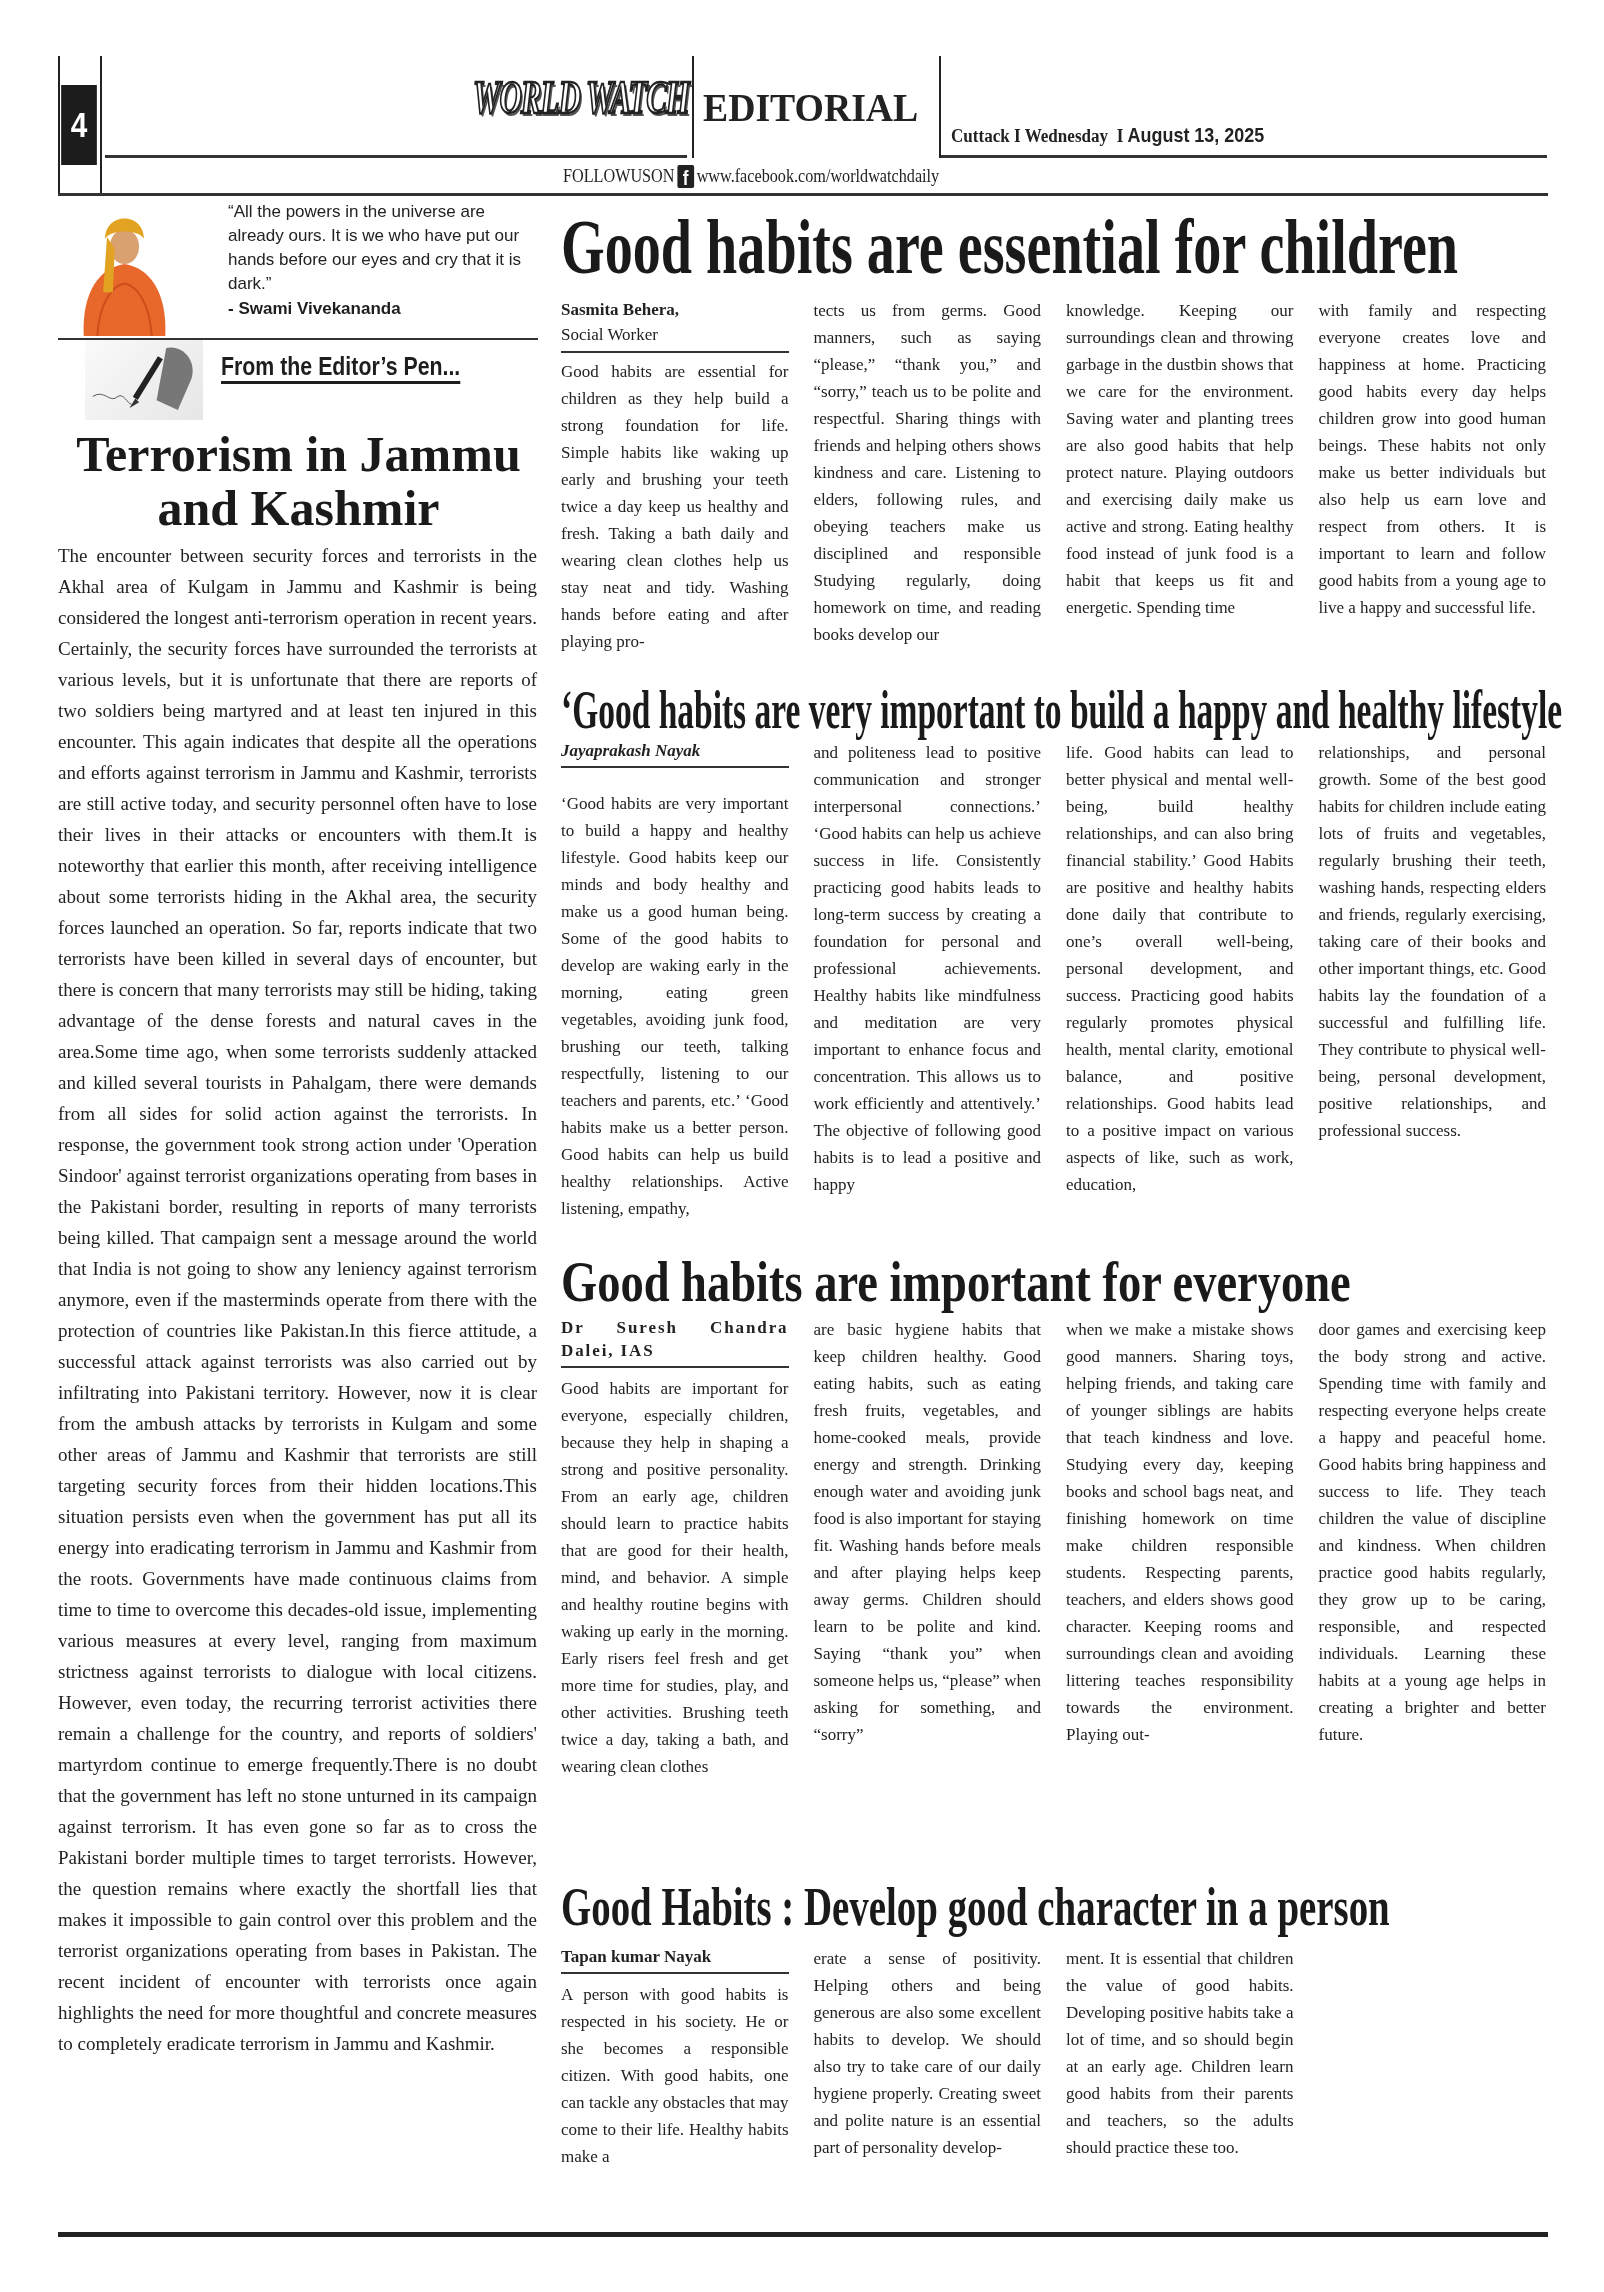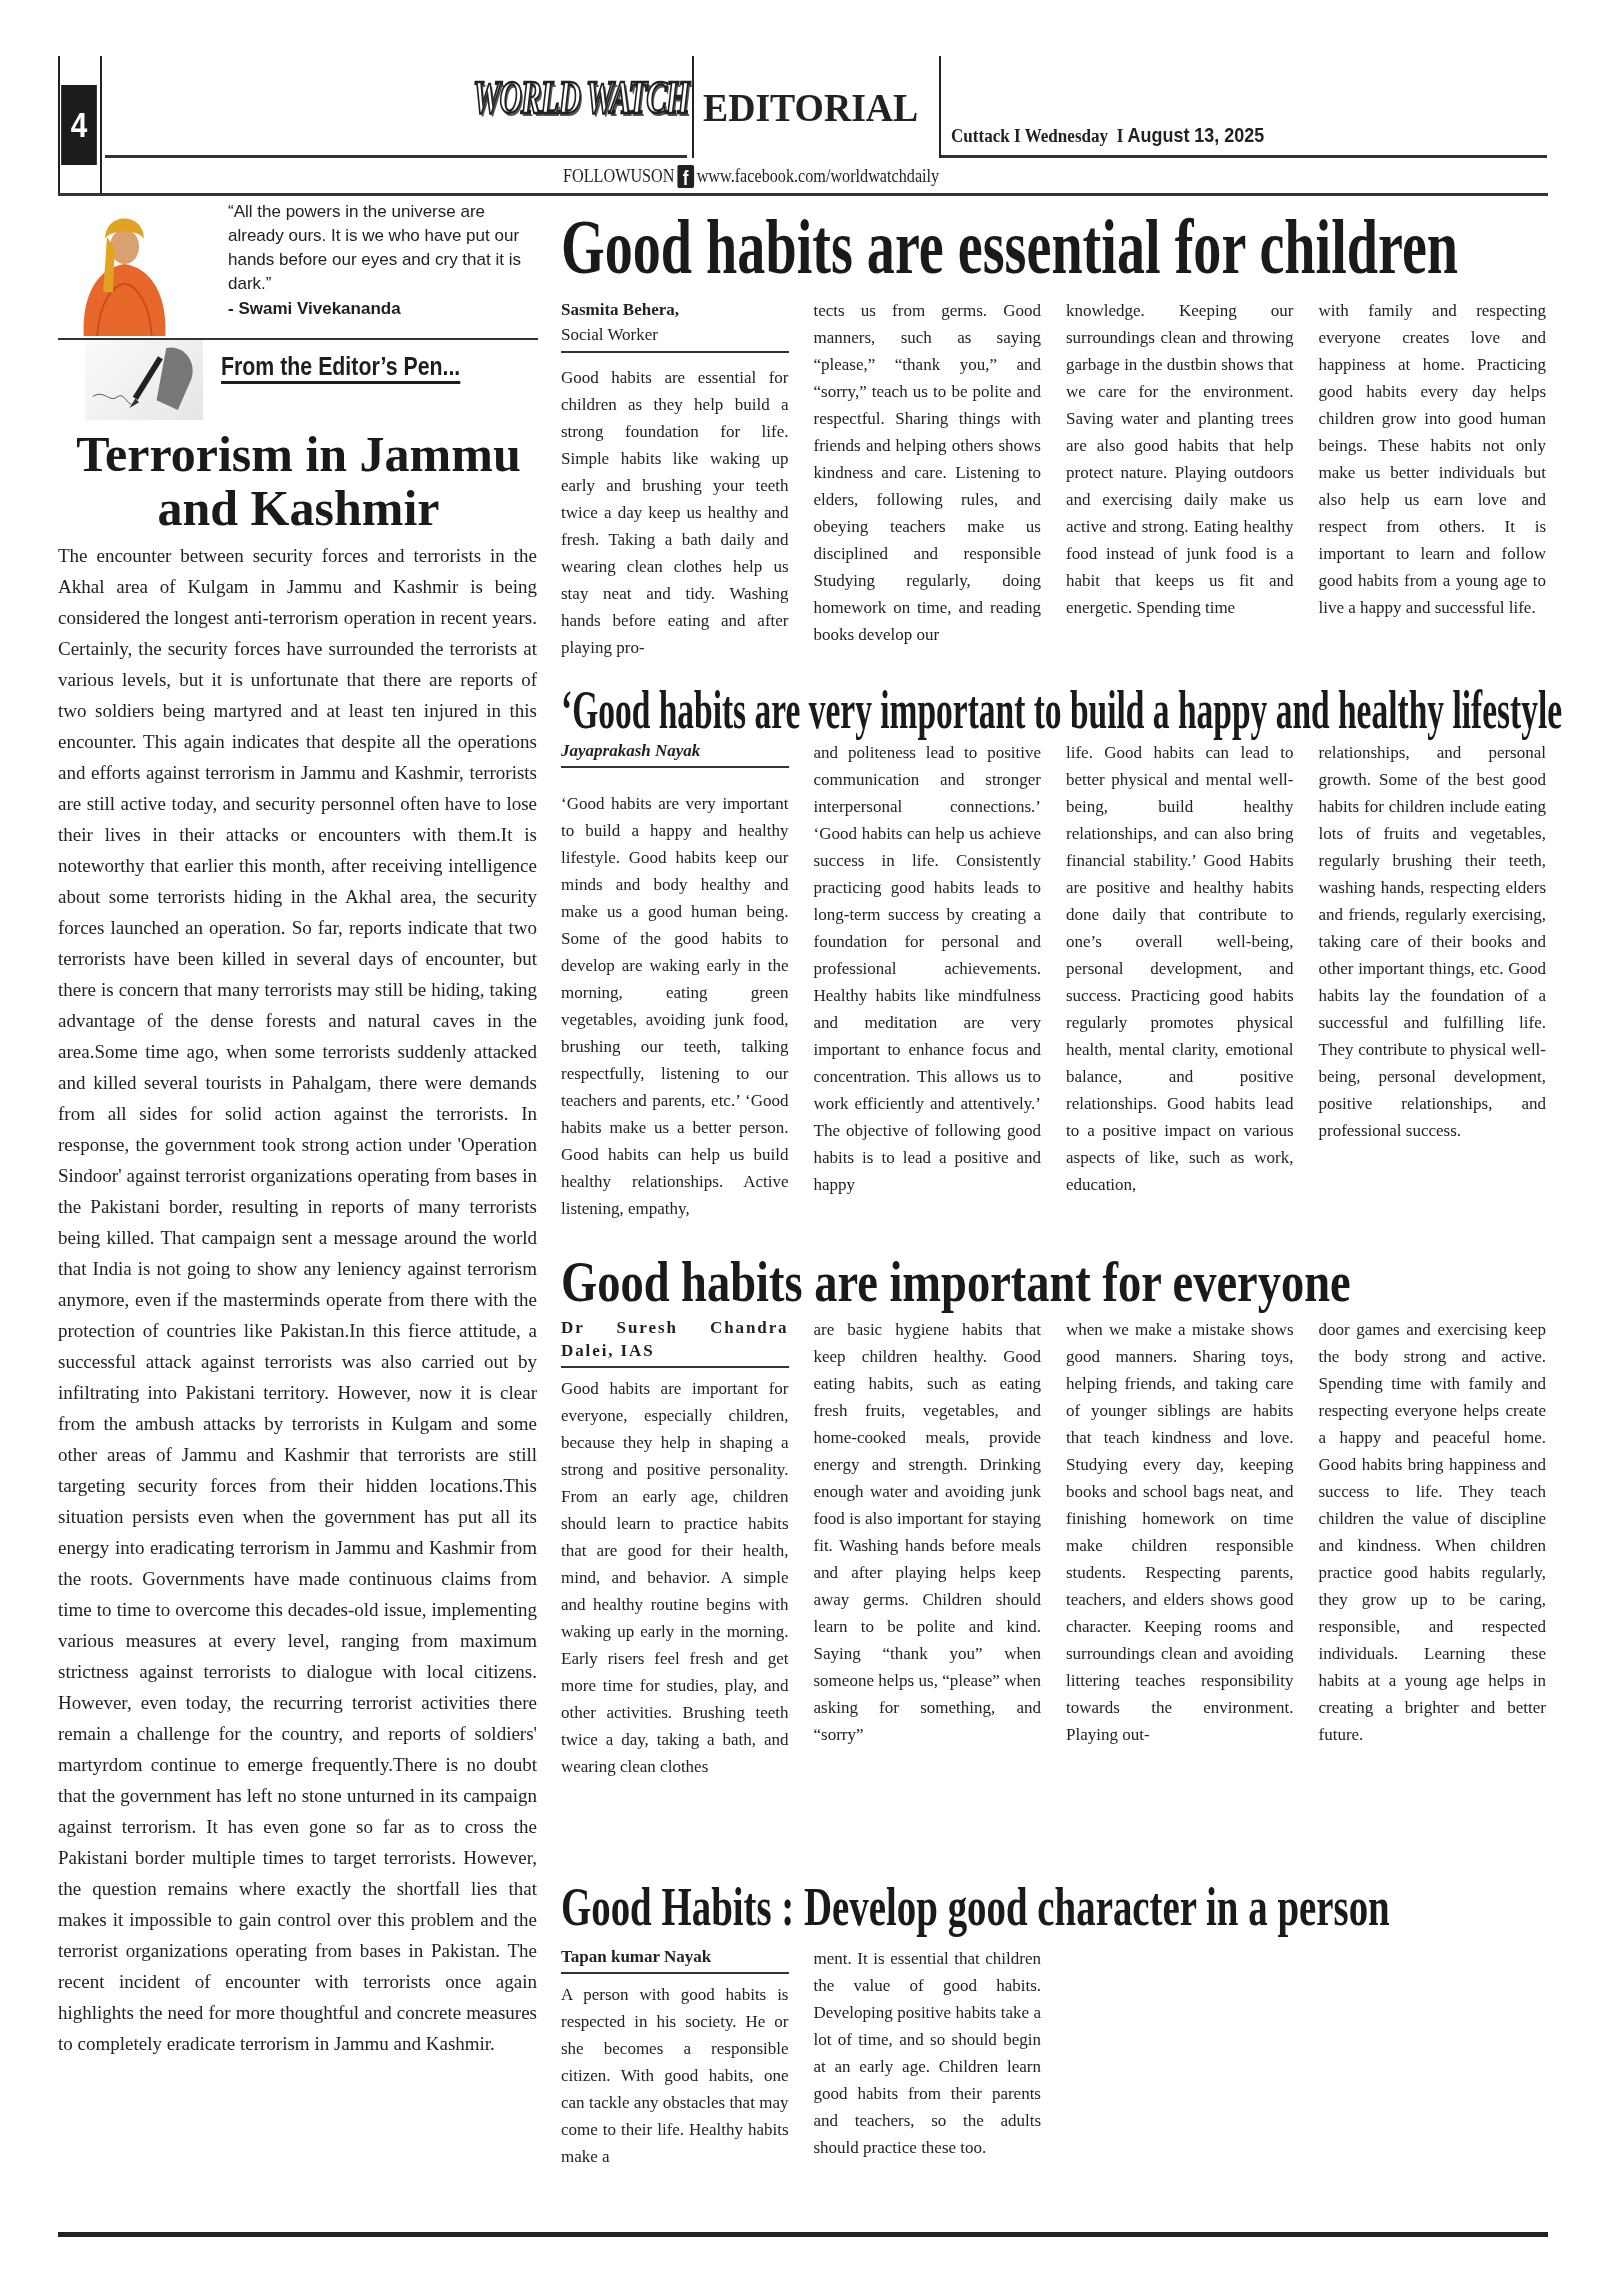--- a/index.html
+++ b/index.html
@@ -27,21 +27,21 @@
   .pen-img { left: 85px; top: 340px; width: 118px; height: 80px; background: linear-gradient(135deg, #fafafa, #e6e6e6); }
   .editor-pen { left: 221px; top: 351px; font-family: "Liberation Sans", sans-serif; font-weight: bold; font-size: 26px; text-decoration: underline; text-decoration-thickness: 2.9px; text-underline-offset: 5.8px; transform: scaleX(0.82); transform-origin: left; white-space: nowrap; color: #1e1e1e; }
   .main-title { left: 56px; top: 427px; width: 485px; text-align: center; font-family: "Liberation Serif", serif; font-weight: bold; font-size: 50px; line-height: 54px; color: #1a1a1a; }
   .main-body { left: 58px; top: 540px; width: 479px; font-family: "Liberation Serif", serif; font-size: 19px; line-height: 31px; text-align: justify; color: #222; }
 
   
   .headline { position: absolute; font-family: "Liberation Serif", serif; font-weight: bold; color: #1a1a1a; white-space: nowrap; transform-origin: left top; }
   .h-condensed { transform: scaleX(0.72); }
   .cols { position: absolute; left: 561px; width: 985px; display: grid; grid-template-columns: repeat(4, 1fr); column-gap: 25px; }
   .col { font-family: "Liberation Serif", serif; font-size: 17px; line-height: 27px; text-align: justify; color: #222; }
-  .byline { font-family: "Liberation Serif", serif; font-weight: bold; font-size: 17px; line-height: 23px; border-bottom: 2.9px solid #333; padding-bottom: 3.9px; margin-bottom: 11px; }
+  .byline { font-family: "Liberation Serif", serif; font-weight: bold; font-size: 17px; line-height: 23px; border-bottom: 2.9px solid #333; padding-bottom: 3.9px; margin-bottom: 5px; }
   .byline-sub { font-weight: normal; display: block; }
   .byline-gap { margin-bottom: 7px; }
 
   .rule-bottom { left: 58px; top: 2232px; width: 1490px; height: 4.9px; background: #222; }
 </style>
 </head>
 <body>
 
 <div class="vline" style="left:58px; top:56px; height:138px;"></div>
 <div class="vline" style="left:100px; top:56px; height:138px;"></div>
@@ -137,17 +137,18 @@
 </div>
 
 <div class="headline h-condensed" style="left:561px; top:1878px; font-size:54px; line-height:58px; transform:scaleX(0.72);">Good Habits : Develop good character in a person</div>
 <div class="cols" style="top:1945px;">
   <div class="col">
     <div class="byline byline-gap">
       <span>Tapan kumar Nayak</span>
     </div>
     <div>A person with good habits is respected in his society. He or she becomes a responsible citizen. With good habits, one can tackle any obstacles that may come to their life. Healthy habits make a</div>
   </div>
+  <div class="col">erate a sense of positivity. Helping others and being generous are also some excellent habits to develop. We should also try to take care of our daily hygiene properly. Creating sweet and polite nature is an essential part of personality develop-</div>
   <div class="col">ment. It is essential that children the value of good habits. Developing positive habits take a lot of time, and so should begin at an early age. Children learn good habits from their parents and teachers, so the adults should practice these too.</div>
 </div>
 
 <div class="abs rule-bottom"></div>
 
 
 </body></html>

